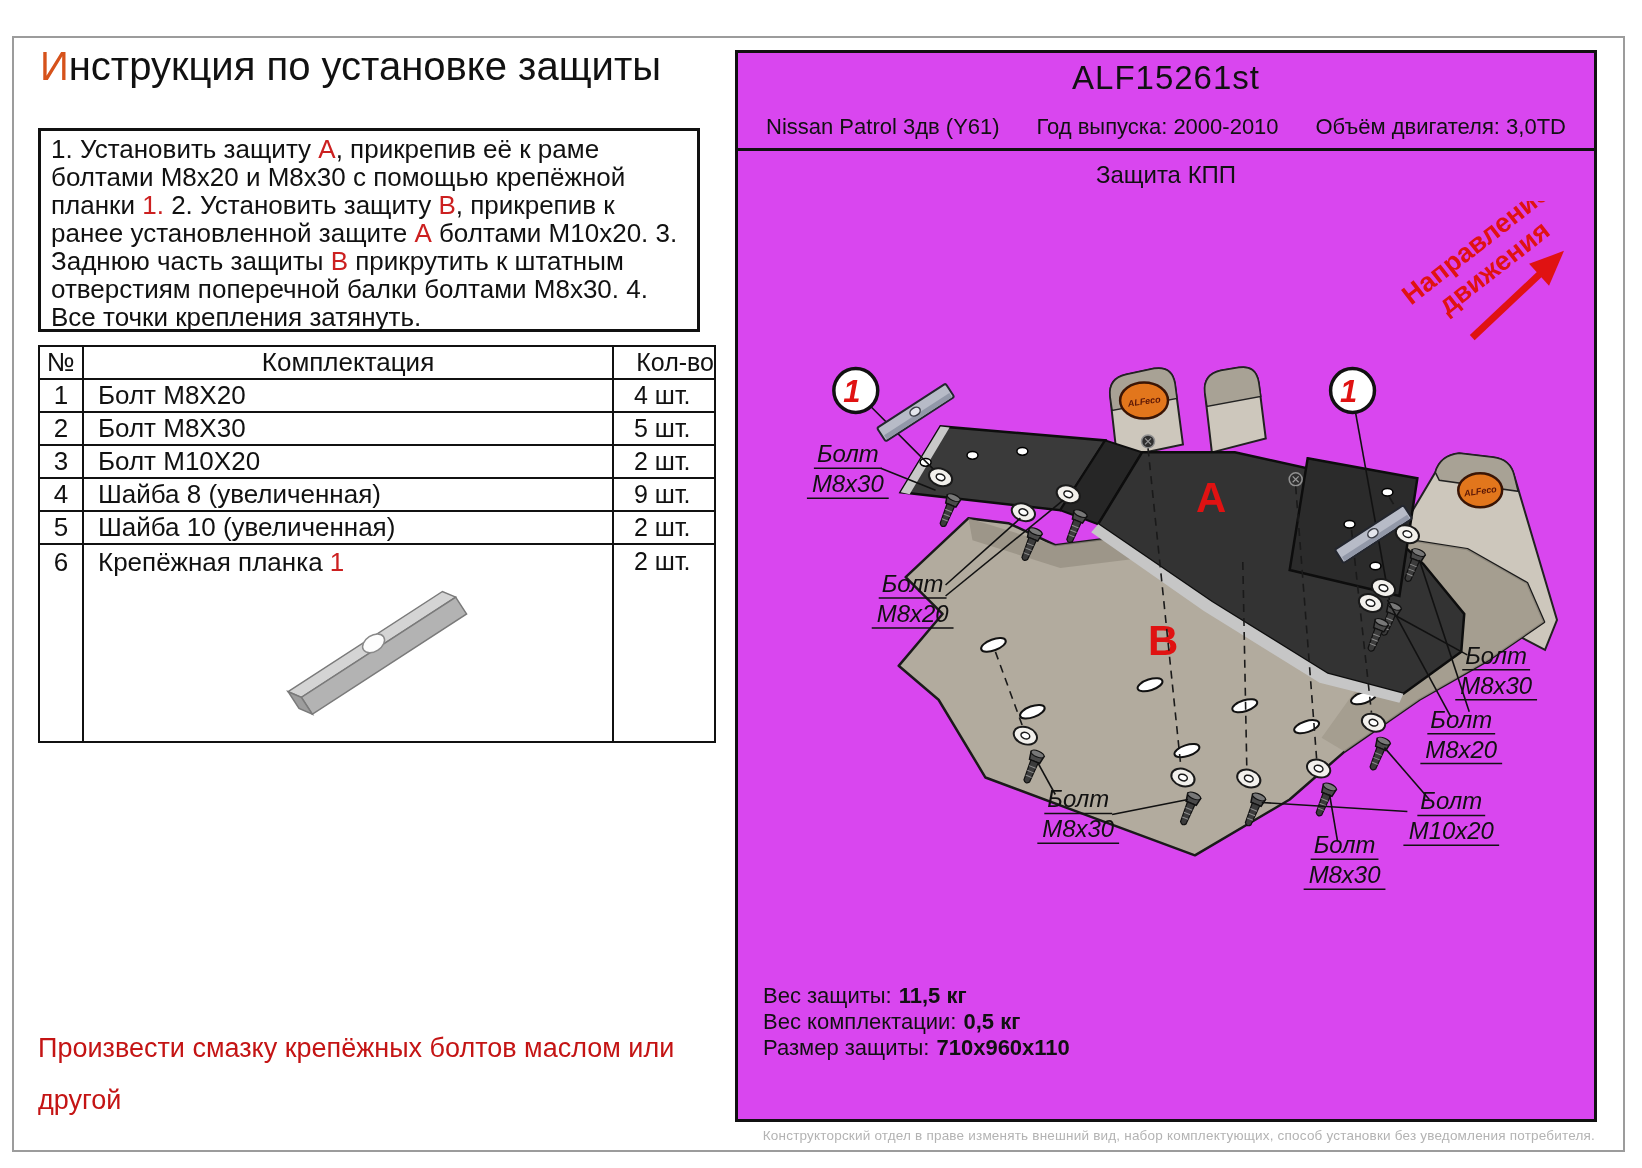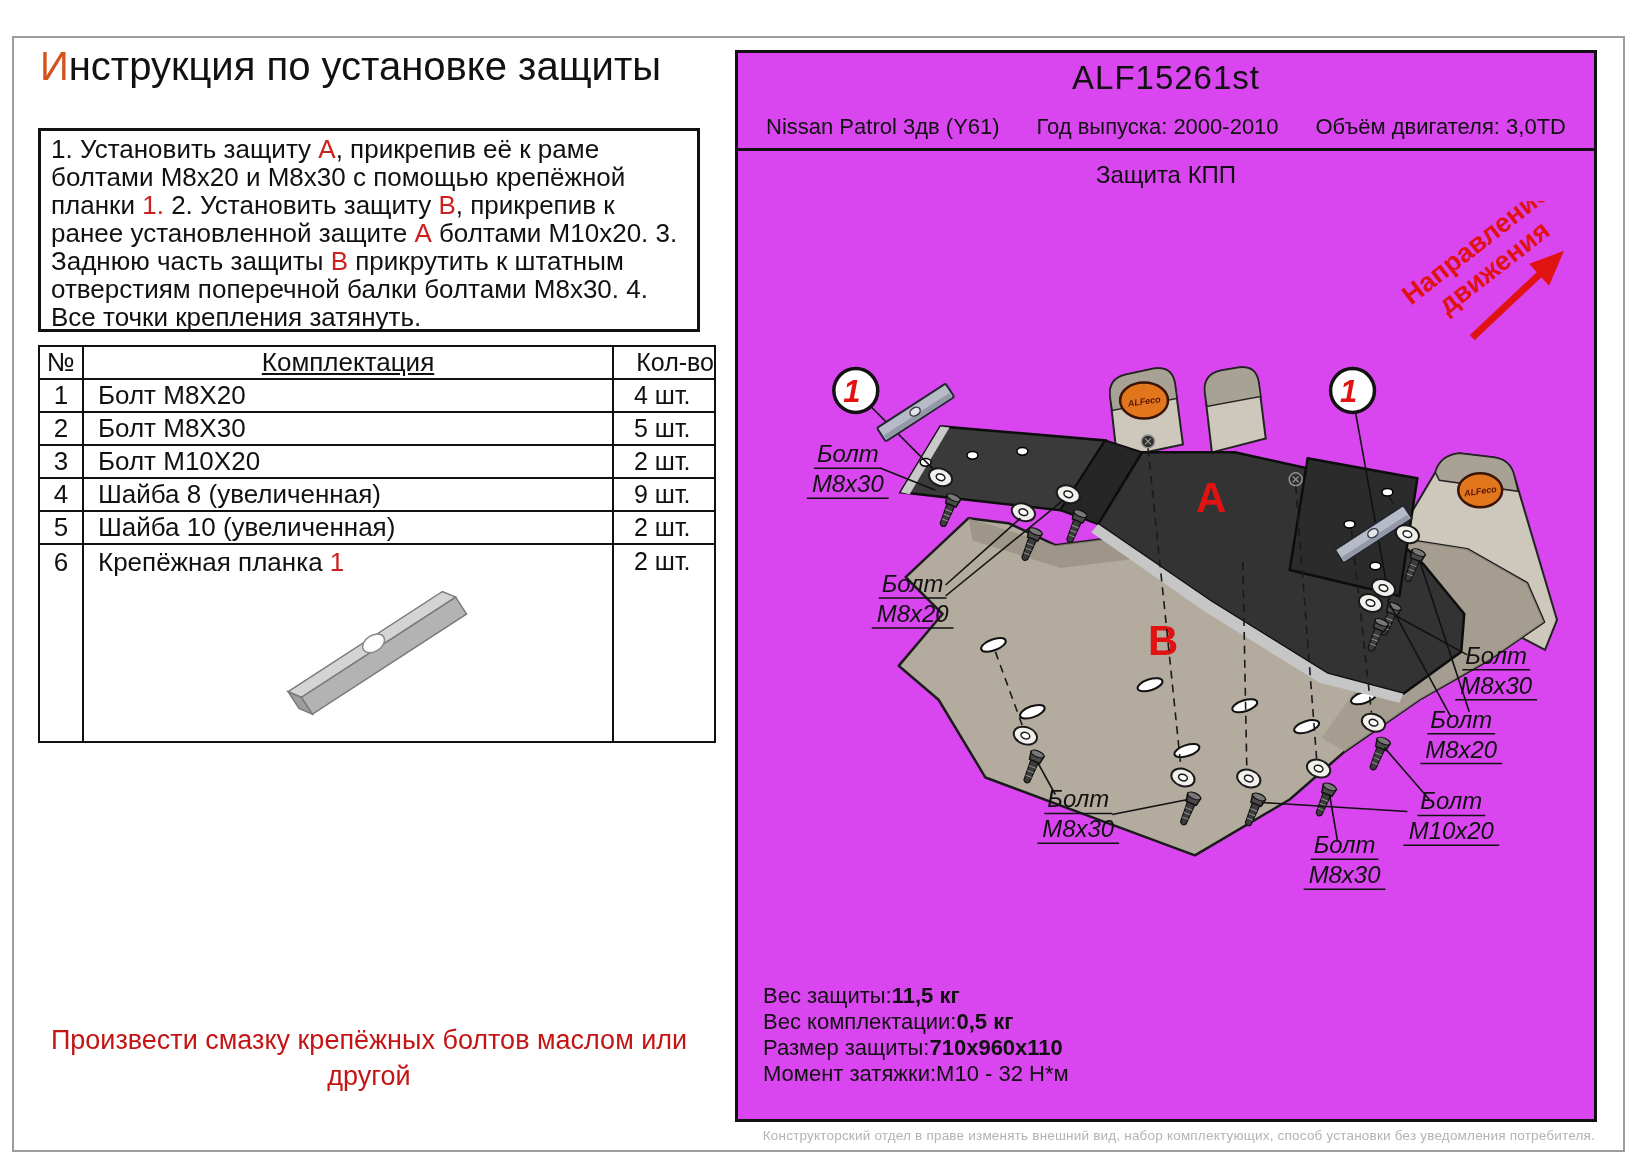--- a/index.html
+++ b/index.html
@@ -14,38 +14,38 @@
   .doc-title .cap{color:#d6521b;}
   .instr-box{position:absolute;left:38px;top:128px;width:636px;height:190px;border:3px solid #111;
     padding:4px 10px;font-size:26px;line-height:28px;color:#111;}
   .red{color:#cc2020;}
   .parts-wrap{position:absolute;left:38px;top:345px;width:662px;}
   table.parts{border-collapse:collapse;width:662px;table-layout:fixed;}
   table.parts td,table.parts th{border:2.5px solid #111;font-size:26px;font-weight:normal;padding:0;}
   table.parts .c-num{width:42px;text-align:center;}
   table.parts .c-name{width:528px;text-align:left;padding-left:14px;}
   table.parts .c-qty{width:84px;text-align:left;padding-left:20px;font-size:25px;}
-  table.parts th.c-name{text-align:center;padding-left:0;text-decoration:underline;}
+  table.parts th.c-name{text-align:center;padding-left:0;}
   table.parts th.c-qty{text-align:right;padding-left:16px;}
   table.parts tr{height:33px;}
   table.parts tr.tall{height:198px;}
   table.parts tr.tall td{vertical-align:top;padding-top:2px;}
   .plank-illustration{position:absolute;left:236px;top:232px;width:200px;height:160px;}
-  .grease-note{position:absolute;left:38px;top:1022px;width:662px;text-align:center;
-    color:#c41414;font-size:27px;line-height:36px;}
+  .grease-note{position:absolute;left:38px;top:1022px;width:662px;text-align:left;
+    color:#c41414;font-size:27px;line-height:52px;}
   
   .panel{position:absolute;left:735px;top:50px;width:856px;height:1066px;border:3px solid #111;background:#d946ef;}
   .panel-header{position:absolute;left:0;top:0;width:100%;height:95px;border-bottom:3px solid #111;}
   .panel-code{position:absolute;top:6px;width:100%;text-align:center;font-size:33px;letter-spacing:1px;}
   .panel-subrow{position:absolute;bottom:8px;left:0;width:100%;display:flex;justify-content:space-between;
     padding:0 28px;box-sizing:border-box;font-size:22px;white-space:nowrap;}
   .diagram-title{position:absolute;top:108px;width:100%;text-align:center;font-size:24px;}
   #diagram{position:absolute;left:0;top:148px;width:856px;height:788px;}
   .specs{position:absolute;left:25px;top:930px;font-size:22px;line-height:26px;white-space:nowrap;}
-  .specs .v{}
+  .specs .v{margin-left:7px;}
   .specs .b{font-weight:bold;}
   .panel-footer{position:absolute;left:735px;top:1128px;width:860px;text-align:right;
     font-size:13.5px;color:#b3b3b3;letter-spacing:.2px;}
   
   .bolt-lbl{font-family:"Liberation Sans",sans-serif;font-style:italic;font-size:24px;fill:#111;}
   .plate-letter{font-family:"Liberation Sans",sans-serif;font-weight:bold;font-size:42px;fill:#e01212;}
   .callout-num{font-family:"Liberation Sans",sans-serif;font-weight:bold;font-style:italic;font-size:31px;fill:#e01212;}
   .dir-text{font-family:"Liberation Sans",sans-serif;font-weight:bold;font-size:27px;fill:#e01212;}
   .logo-text{font-family:"Liberation Sans",sans-serif;font-weight:bold;font-style:italic;font-size:9px;fill:#5a1606;}
 </style>
@@ -328,17 +328,16 @@
       </g>
       <line x1="1473" y1="337" x2="1541" y2="273" stroke="#e01212" stroke-width="7"></line>
       <polygon points="1565,250 1550,285 1530,263" fill="#e01212"></polygon>
     </g>
   </svg>
 
   <div class="specs">
     <div><span>Вес защиты:</span><span class="v b">11,5 кг</span></div>
     <div><span>Вес комплектации:</span><span class="v b">0,5 кг</span></div>
     <div><span>Размер защиты:</span><span class="v b">710х960х110</span></div>
-    <div><span>Момент затяжки:</span><span class="v">М10 - 32 Н*м</span></div>
   </div>
 </div>
 
 <div class="panel-footer">Конструкторский отдел в праве изменять внешний вид, набор комплектующих, способ установки без уведомления потребителя.</div>
 
 </body></html>

